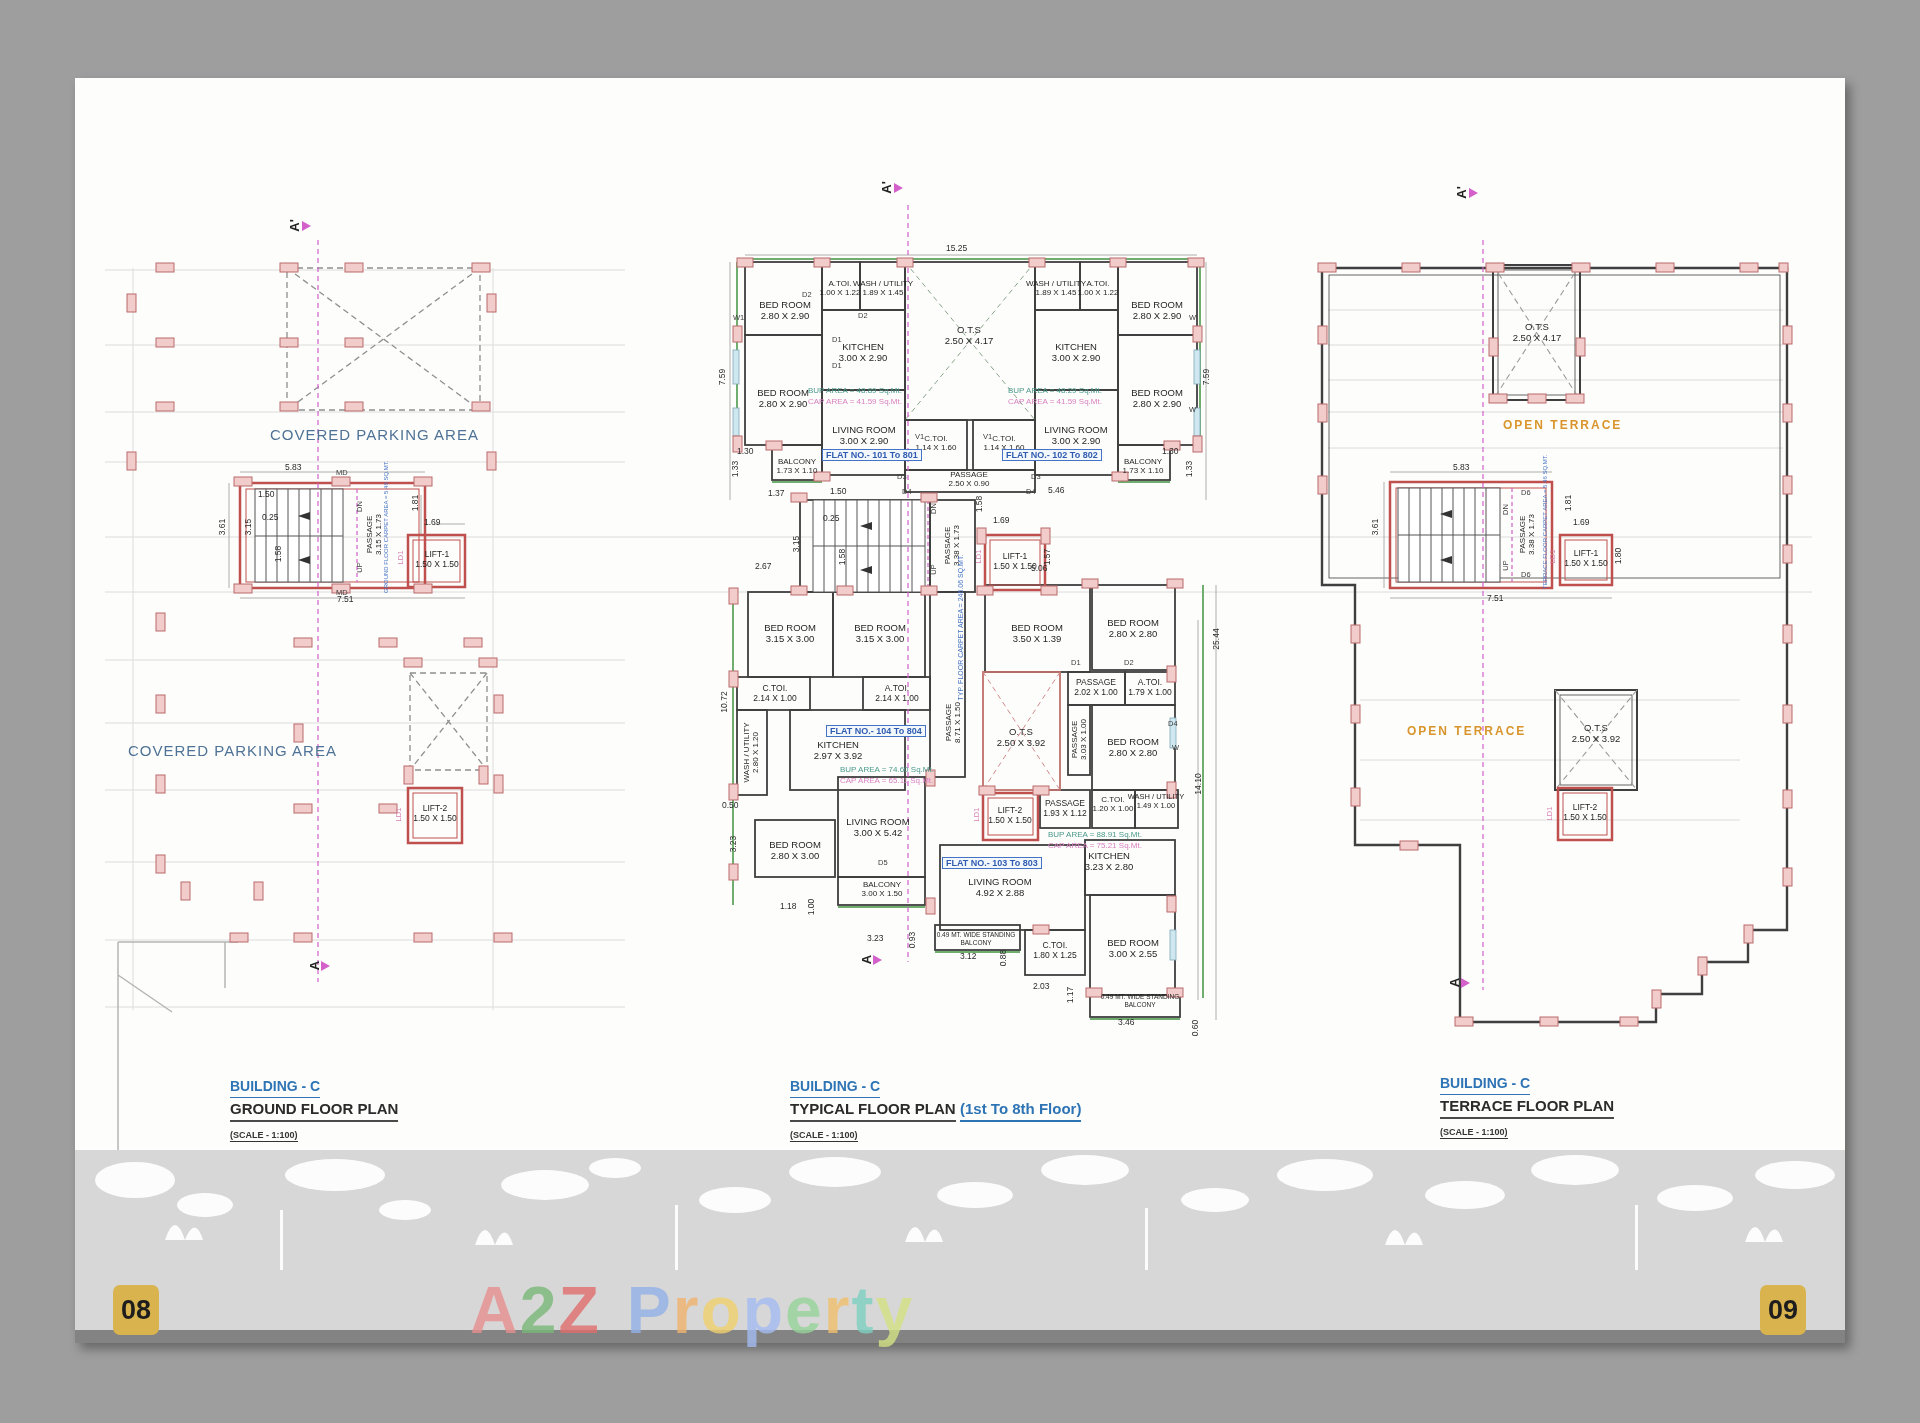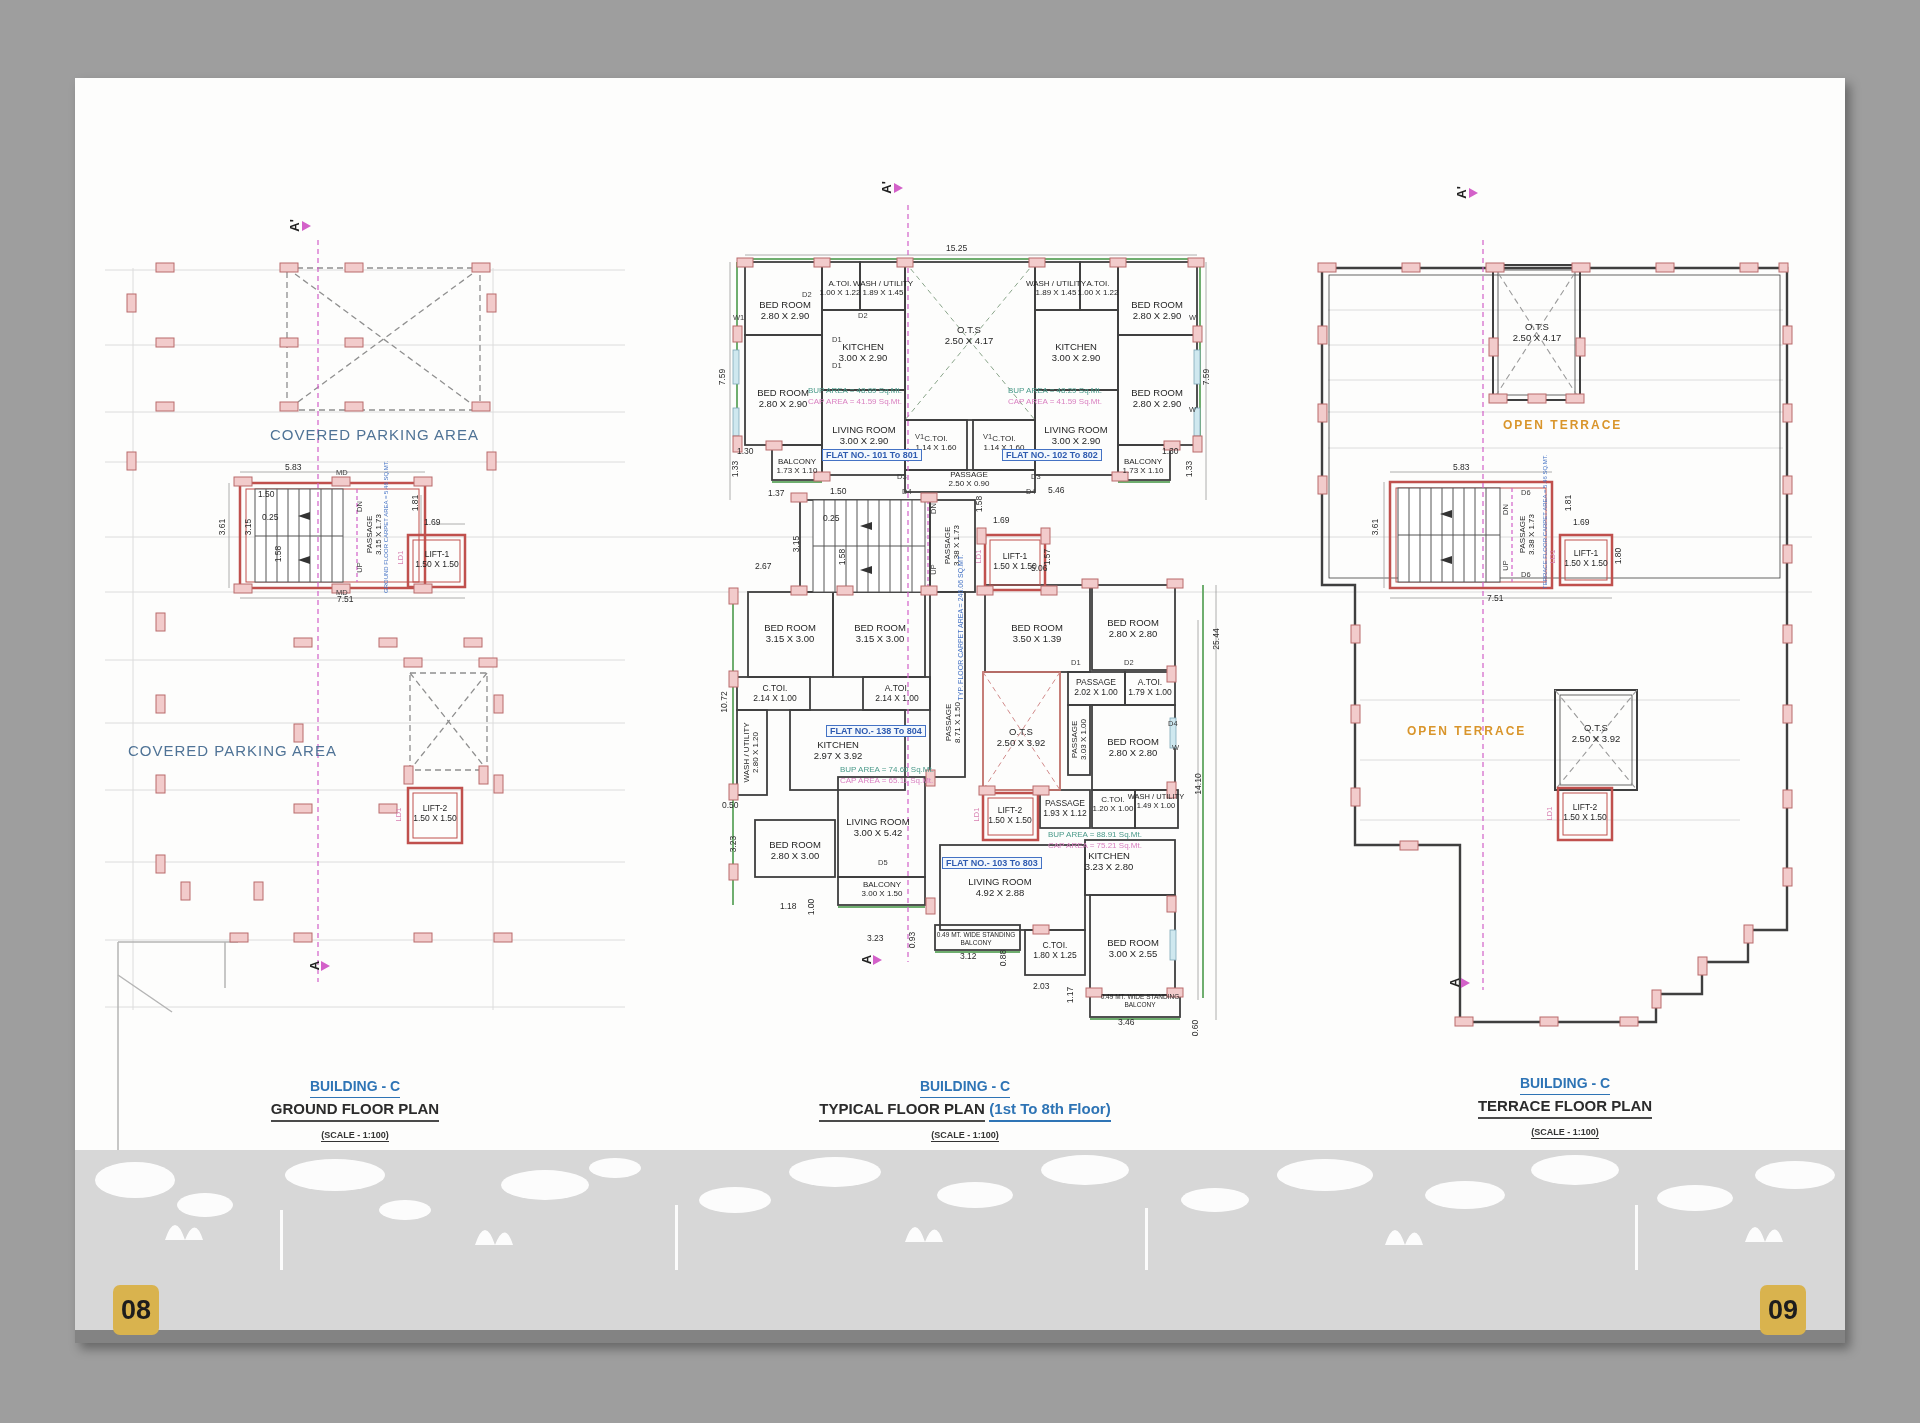--- a/index.html
+++ b/index.html
@@ -12,21 +12,21 @@
   .rot{transform:rotate(-90deg);transform-origin:center center;}
   .dim{position:absolute;font-size:8.5px;color:#2b2b2b;white-space:nowrap;text-align:center;}
   .tag{position:absolute;font-size:7.5px;color:#3c3c3c;white-space:nowrap;}
   .pink{color:#d77fb0;}
   .flat{position:absolute;font-size:9px;font-weight:700;color:#2f5bb0;border:1.5px solid #4472c4;background:#f3f8fd;padding:0 3px;white-space:nowrap;}
   .area{position:absolute;font-size:8px;white-space:nowrap;}
   .bup{color:#4a9a8a}.cap{color:#d97fc0}
   .carpetv{position:absolute;font-size:6.5px;color:#4472c4;white-space:nowrap;text-align:center;}
   .parking{position:absolute;font-size:15px;letter-spacing:1px;color:#4f7396;white-space:nowrap;}
   .terr{position:absolute;font-size:12px;letter-spacing:2px;color:#d9952b;font-weight:700;white-space:nowrap;}
-  .title{position:absolute;text-align:center;}
+  .title{position:absolute;}
   .title .b{display:inline-block;color:#2e74b5;font-size:14px;font-weight:700;border-bottom:1.5px solid #2e74b5;padding-bottom:1px;}
   .title .p{display:inline-block;color:#2b2b2b;font-size:15px;font-weight:700;border-bottom:2px solid #4a4a4a;padding-bottom:1px;}
   .title .p2{color:#2e74b5;border-bottom-color:#2e74b5;}
   .title .s{display:inline-block;font-size:9px;font-weight:700;color:#333;border-bottom:1px solid #333;margin-top:3px;}
   .title div{line-height:1.35;}
   .badge{position:absolute;width:46px;height:50px;background:#d9b34e;border-radius:7px;color:#1d1d1d;font-weight:700;font-size:27px;display:flex;align-items:center;justify-content:center;}
   .wm-url{position:absolute;font-size:44px;color:#8f8f8f;opacity:.38;letter-spacing:2px;white-space:nowrap;font-weight:700;}
   .brand{position:absolute;font-size:66px;font-weight:700;letter-spacing:2px;opacity:.8;white-space:nowrap;}
   .brand span:nth-child(1){color:#e88f8f}
   .brand span:nth-child(2){color:#79b879}
@@ -621,21 +621,21 @@
       <span>C.TOI.</span>
       <span>1.80 X 1.25</span>
     </div>
   <div class="lbl" style="left:1093px;top:937px;width:80px">
       <span>BED ROOM</span>
       <span>3.00 X 2.55</span>
     </div>
 
   <div class="flat" style="left:822px;top:449px">FLAT NO.- 101 To 801</div>
   <div class="flat" style="left:1002px;top:449px">FLAT NO.- 102 To 802</div>
-  <div class="flat" style="left:826px;top:725px">FLAT NO.- 138 To 804</div>
+  <div class="flat" style="left:826px;top:725px">FLAT NO.- 104 To 804</div>
   <div class="flat" style="left:942px;top:857px">FLAT NO.- 103 To 803</div>
 
   <div class="area bup" style="left:808px;top:386px">BUP AREA = 48.89 Sq.Mt.</div>
   <div class="area cap" style="left:808px;top:397px">CAP AREA = 41.59 Sq.Mt.</div>
   <div class="area bup" style="left:1008px;top:386px">BUP AREA = 48.29 Sq.Mt.</div>
   <div class="area cap" style="left:1008px;top:397px">CAP AREA = 41.59 Sq.Mt.</div>
   <div class="area bup" style="left:840px;top:765px">BUP AREA = 74.60 Sq.Mt.</div>
   <div class="area cap" style="left:840px;top:776px">CAP AREA = 65.11 Sq.Mt.</div>
   <div class="area bup" style="left:1048px;top:830px">BUP AREA = 88.91 Sq.Mt.</div>
   <div class="area cap" style="left:1048px;top:841px">CAP AREA = 75.21 Sq.Mt.</div>
@@ -794,16 +794,19 @@
         <path d="M1670,92 q10,-30 20,0 q10,-25 18,0 z"></path>
         <rect x="205" y="60" width="3" height="60"></rect>
           <rect x="600" y="55" width="3" height="65"></rect>
         <rect x="1070" y="58" width="3" height="62"></rect>
           <rect x="1560" y="55" width="3" height="65"></rect>
       </g>
     </svg>
   </div>
   <div class="strip"></div>
 
+  <div class="brand" style="left:470px;top:1272px">
+    <span>A</span><span>2</span><span>Z</span><span>P</span><span>r</span><span>o</span><span>p</span><span>e</span><span>r</span><span>t</span><span>y</span>
+  </div>
 
   <div class="badge" style="left:113px;top:1285px">08</div>
   <div class="badge" style="left:1760px;top:1285px">09</div>
 </div>
 
 </body></html>

